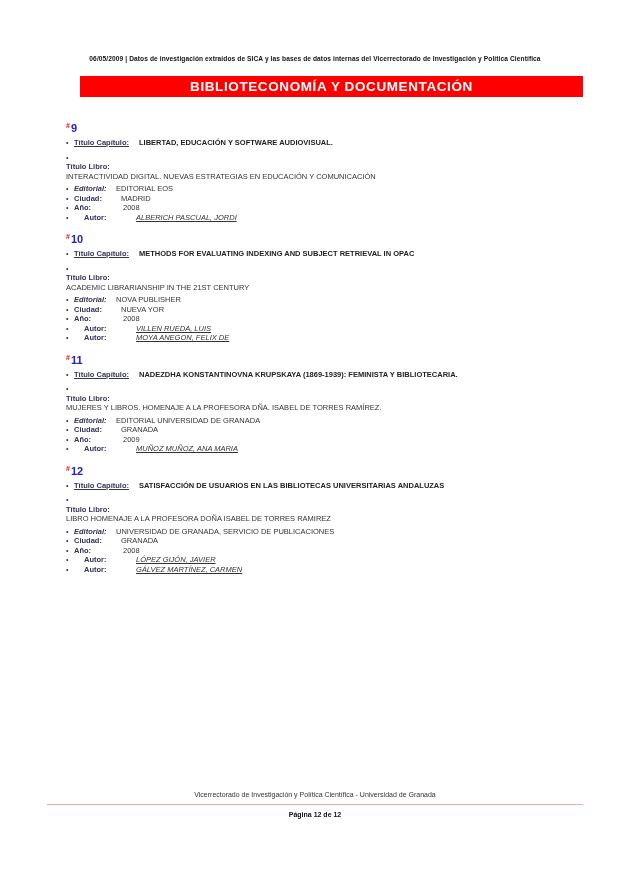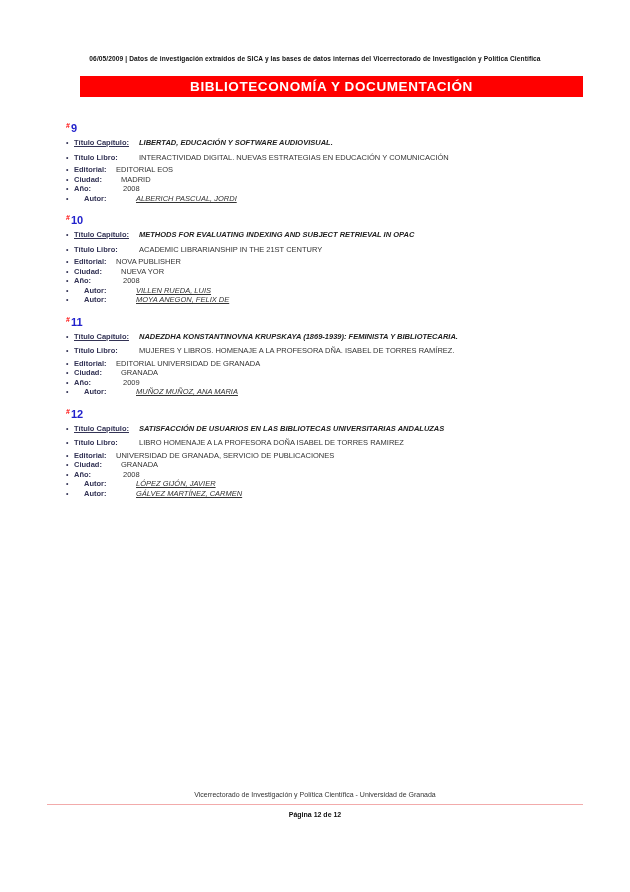--- a/index.html
+++ b/index.html
@@ -79,27 +79,27 @@
     font-size: 7px;
   }
   .row-label {
     font-weight: bold;
     color: var(--label, #333355);
     flex: 0 0 auto;
   }
   .row-value { color: #333333; }
   .row-capitulo .row-label  { width: 65px; text-decoration: underline; }
   .row-libro .row-label     { width: 65px; }
-  .row-editorial .row-label { width: 42px; }
+  .row-editorial .row-label { width: 42px; font-style: italic; }
   .row-ciudad .row-label    { width: 47px; }
   .row-anio .row-label      { width: 49px; }
   .row-autor .row-label     { width: 52px; margin-left: 10px; }
   .row-capitulo { margin-bottom: 5px; }
-  .row-libro    { margin-bottom: 3px; }
-  .row-capitulo .row-value { font-weight: bold; font-style: italic; color: #222222; }
+  .row-libro    { margin-bottom: 3px; flex-direction: column; }
+  .row-capitulo .row-value { font-weight: bold; color: #222222; }
   .row-autor .row-value    { font-style: italic; text-decoration: underline; }
   .footer-org {
     position: absolute;
     top: 791px;
     left: 0;
     right: 0;
     text-align: center;
     font-size: 7px;
     color: #333333;
   }

